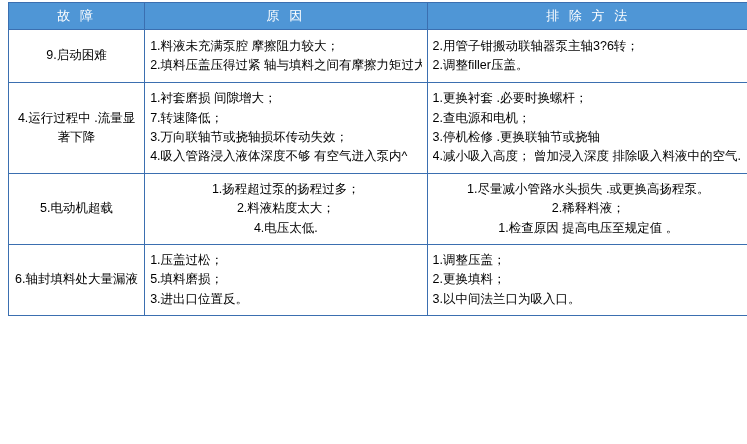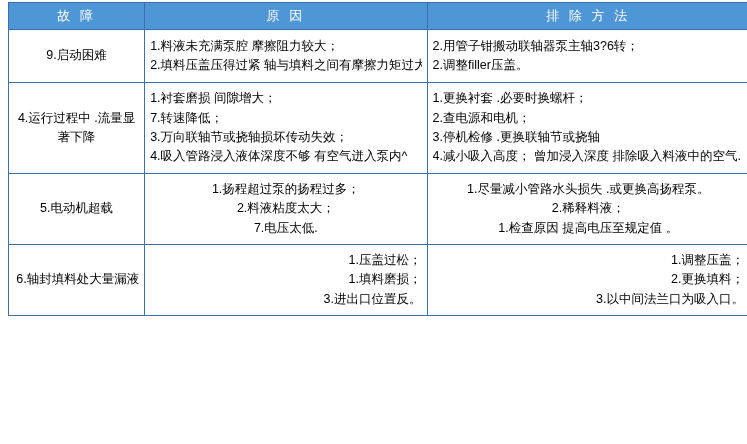--- a/index.html
+++ b/index.html
@@ -52,21 +52,21 @@
     display: block;
     white-space: nowrap;
     overflow: hidden;
   }
   
   tr.r0 td { height: 44px; }
   tr.r1 td { height: 62px; }
   tr.r2 td { height: 42px; }
   tr.r3 td { height: 82px; }
   tr.r4 td { height: 62px; text-align: center; }
-  tr.r5 td { height: 62px; text-align: right; }
+  tr.r5 td { height: 62px; }
 </style>
 </head>
 <body>
 
 <table class="fault-table">
   <colgroup>
     <col class="c-fault">
     <col class="c-cause">
     <col class="c-fix">
   </colgroup>
@@ -114,36 +114,36 @@
       </td>
     </tr>
 
     <tr class="r4">
       <td class="fault-cell">
         <span class="fline">5.电动机超载</span>
       </td>
       <td class="list-cell">
         <span class="line">1.扬程超过泵的扬程过多；</span>
         <span class="line">2.料液粘度太大；</span>
-        <span class="line">7.电压太低.</span>
+        <span class="line">4.电压太低.</span>
       </td>
       <td class="list-cell">
         <span class="line">1.尽量减小管路水头损失 .或更换高扬程泵。</span>
         <span class="line">2.稀释料液；</span>
         <span class="line">1.检查原因 提高电压至规定值 。</span>
       </td>
     </tr>
 
     <tr class="r5">
       <td class="fault-cell">
         <span class="fline">6.轴封填料处大量漏液</span>
       </td>
       <td class="list-cell">
         <span class="line">1.压盖过松；</span>
-        <span class="line">1.填料磨损；</span>
+        <span class="line">5.填料磨损；</span>
         <span class="line">3.进出口位置反。</span>
       </td>
       <td class="list-cell">
         <span class="line">1.调整压盖；</span>
         <span class="line">2.更换填料；</span>
         <span class="line">3.以中间法兰口为吸入口。</span>
       </td>
     </tr>
 
   </tbody>

